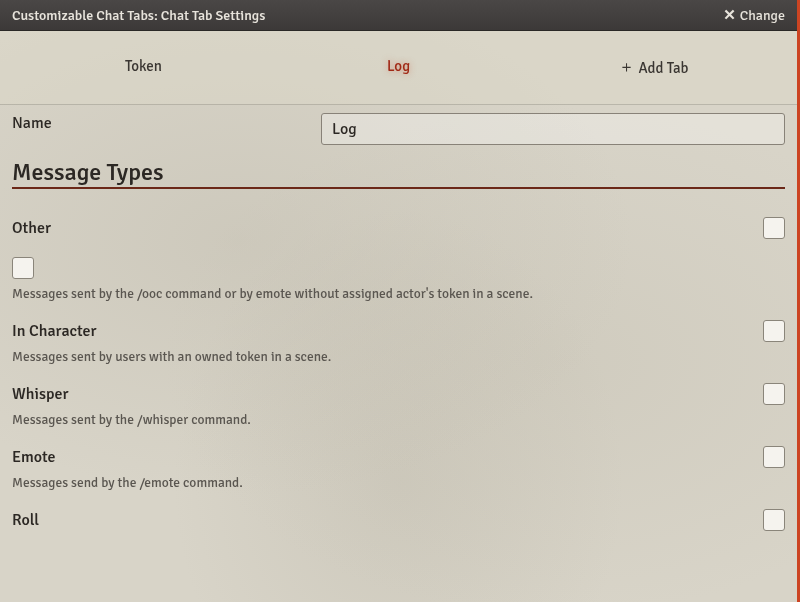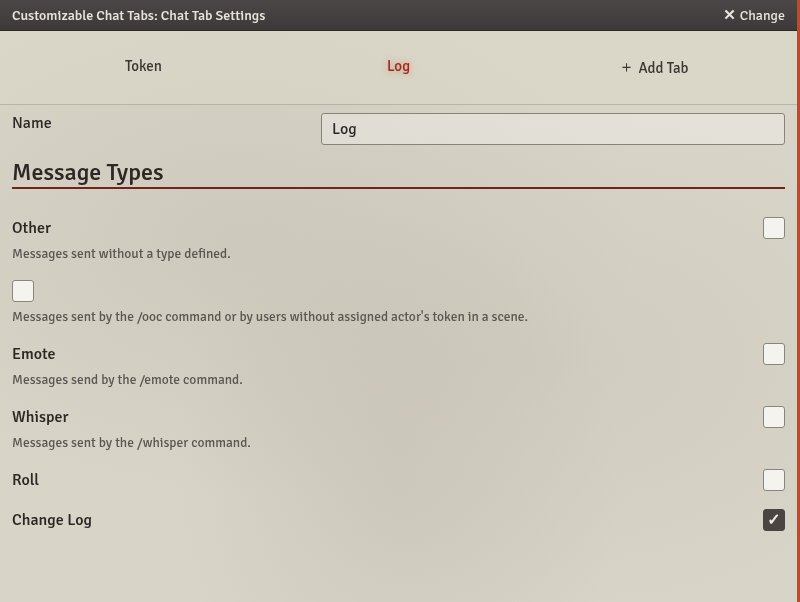--- a/index.html
+++ b/index.html
@@ -186,55 +186,57 @@
       <input class="name-input" type="text" value="Log" style="">
     </div>
 
     <div class="section-title">Message Types</div>
 
     <div class="msgtype">
       <div class="msgtype-row">
         <span class="msgtype-label">Other</span>
         <div class="checkbox"></div>
       </div>
-      <div class="msgtype-desc">Messages sent without a type defined.</div>
-    </div>
-
-    <div class="msgtype">
-      <div class="msgtype-row">
-        <div class="checkbox"></div>
-      </div>
-      <div class="msgtype-desc">Messages sent by the /ooc command or by users without assigned actor's token in a scene.</div>
-    </div>
-
+    </div>
+
+    <div class="msgtype">
+      <div class="msgtype-row">
+        <div class="checkbox"></div>
+      </div>
+      <div class="msgtype-desc">Messages sent by the /ooc command or by emote without assigned actor's token in a scene.</div>
+    </div>
+
+    <div class="msgtype">
+      <div class="msgtype-row">
+        <span class="msgtype-label">In Character</span>
+        <div class="checkbox"></div>
+      </div>
+      <div class="msgtype-desc">Messages sent by users with an owned token in a scene.</div>
+    </div>
+
+    <div class="msgtype">
+      <div class="msgtype-row">
+        <span class="msgtype-label">Whisper</span>
+        <div class="checkbox"></div>
+      </div>
+      <div class="msgtype-desc">Messages sent by the /whisper command.</div>
+    </div>
 
     <div class="msgtype">
       <div class="msgtype-row">
         <span class="msgtype-label">Emote</span>
         <div class="checkbox"></div>
       </div>
       <div class="msgtype-desc">Messages send by the /emote command.</div>
     </div>
 
     <div class="msgtype">
       <div class="msgtype-row">
-        <span class="msgtype-label">Whisper</span>
-        <div class="checkbox"></div>
-      </div>
-      <div class="msgtype-desc">Messages sent by the /whisper command.</div>
-    </div>
-
-    <div class="msgtype">
-      <div class="msgtype-row">
         <span class="msgtype-label">Roll</span>
         <div class="checkbox"></div>
       </div>
     </div>
 
     <div class="msgtype">
-      <div class="msgtype-row">
-        <span class="msgtype-label">Change Log</span>
-        <div class="checkbox checked"></div>
-      </div>
     </div>
 
   </div>
 </div>
 
 </body></html>

